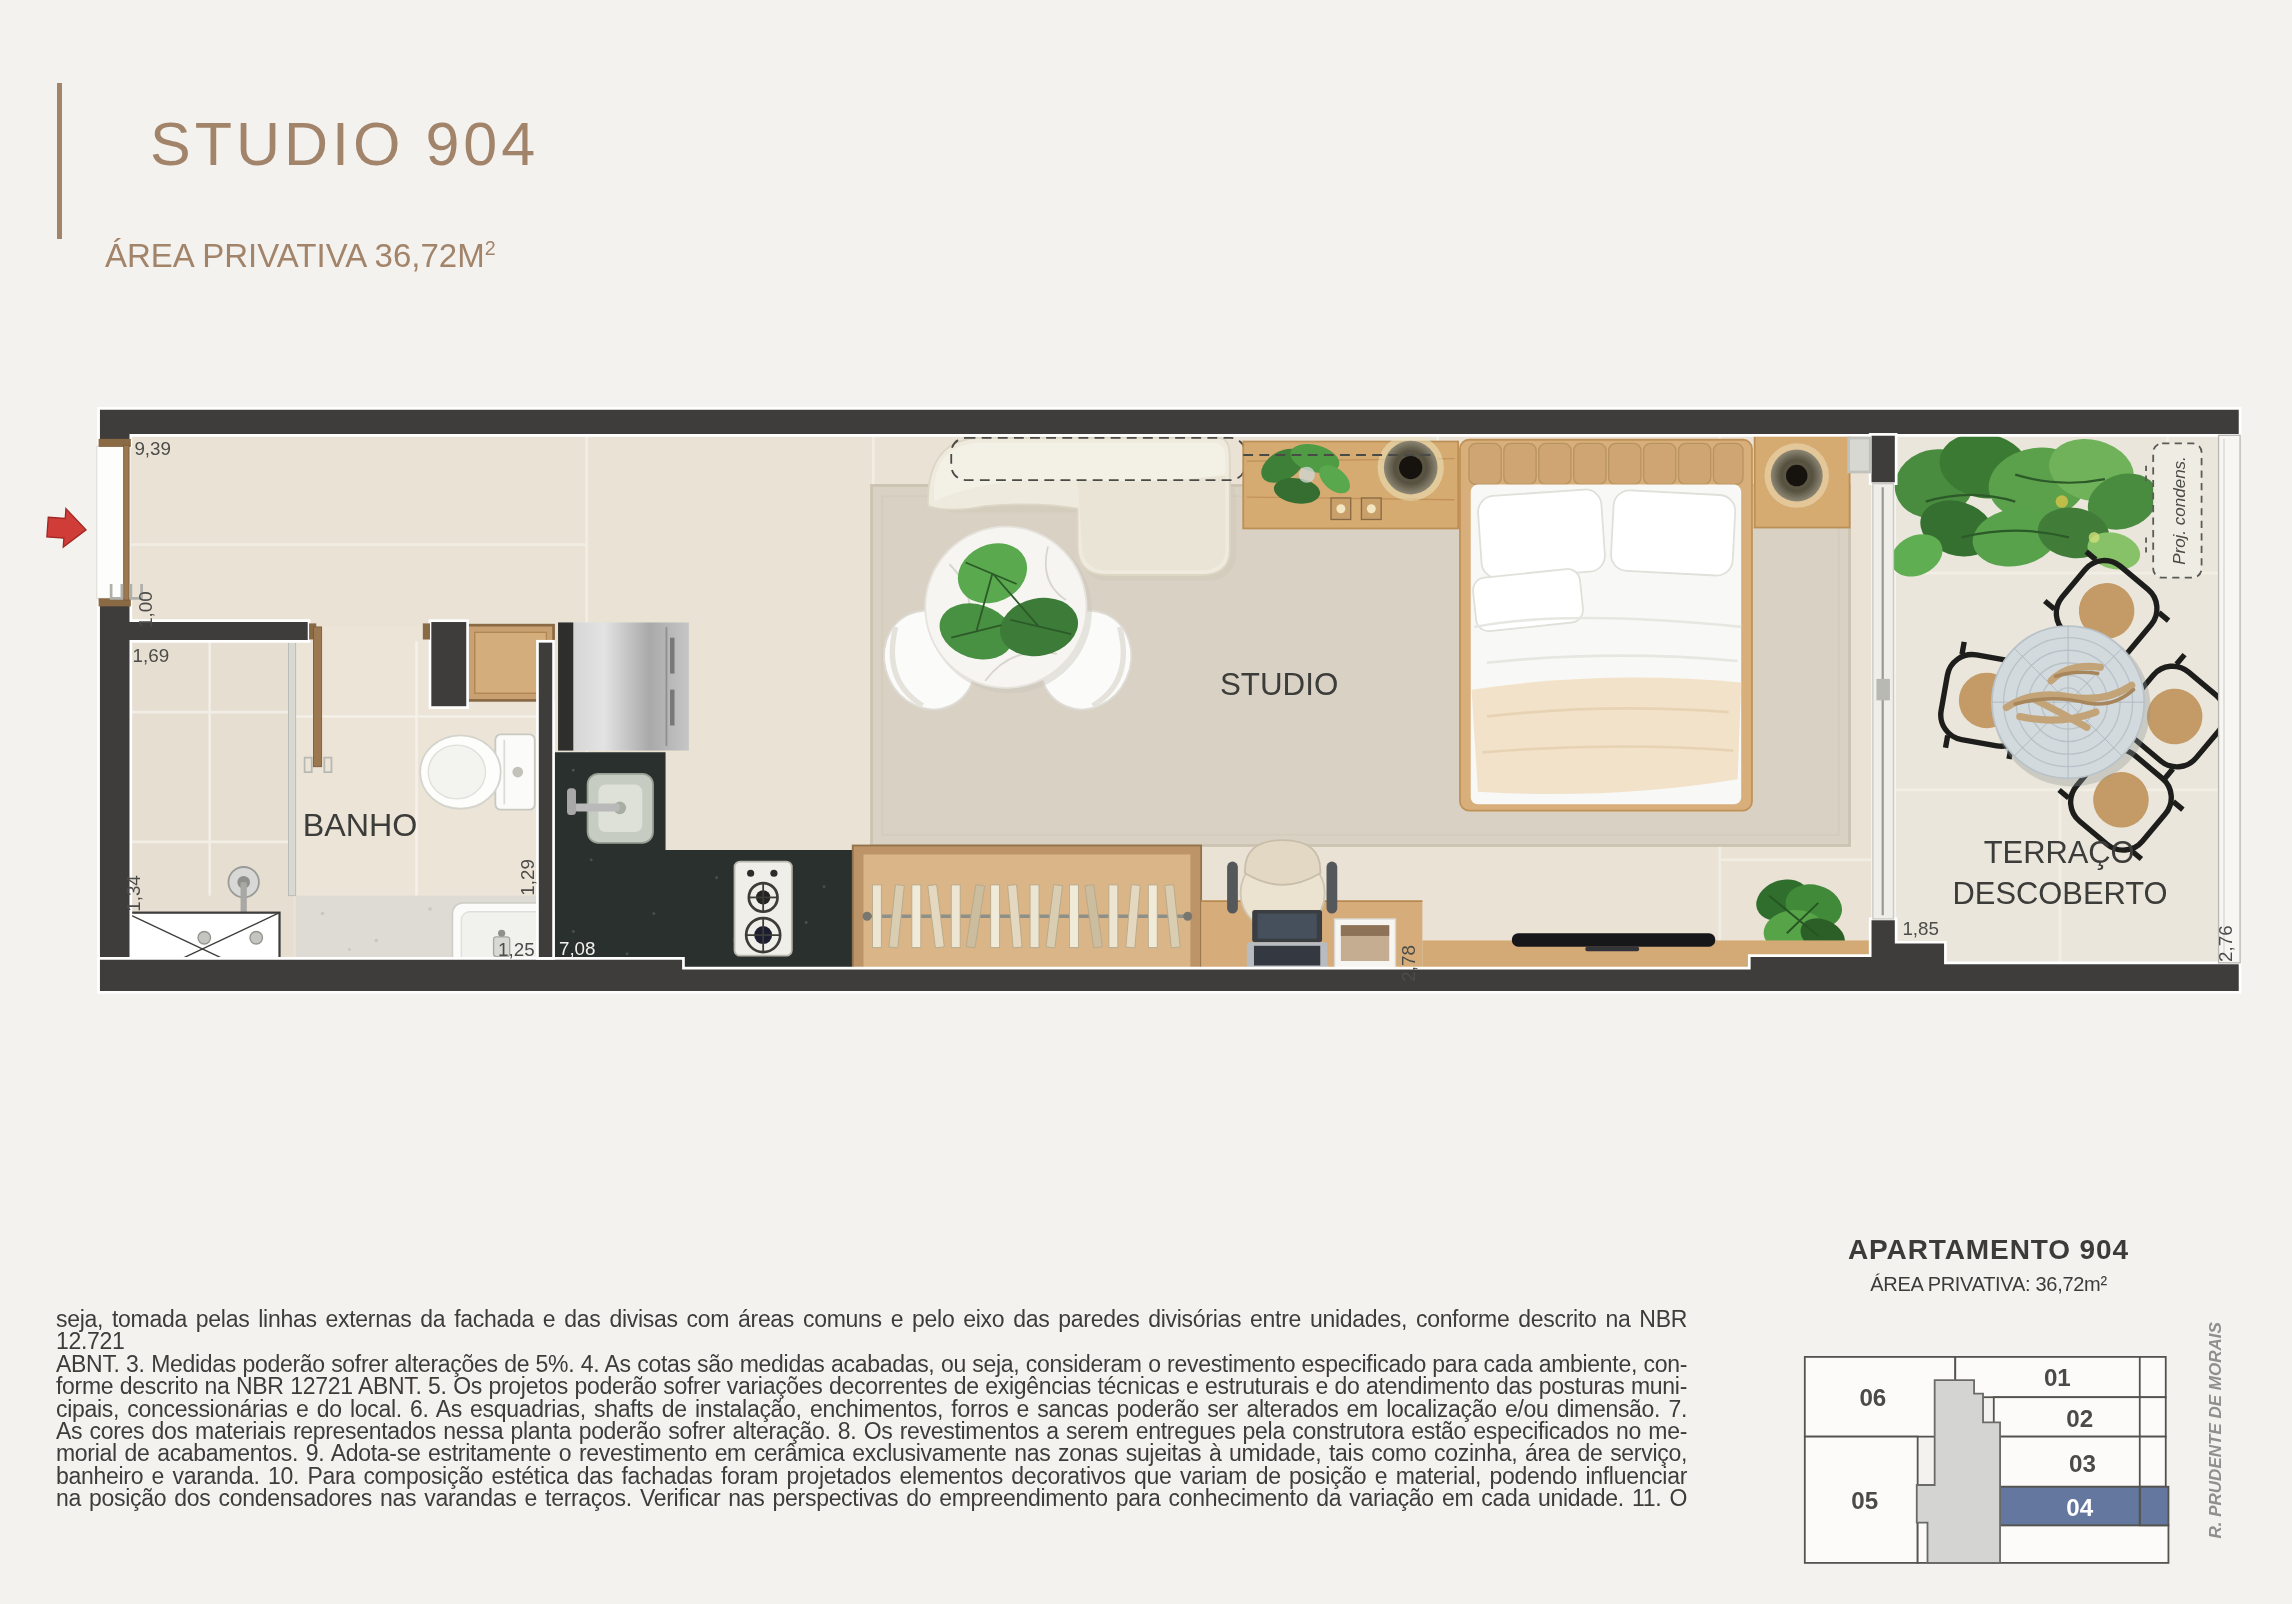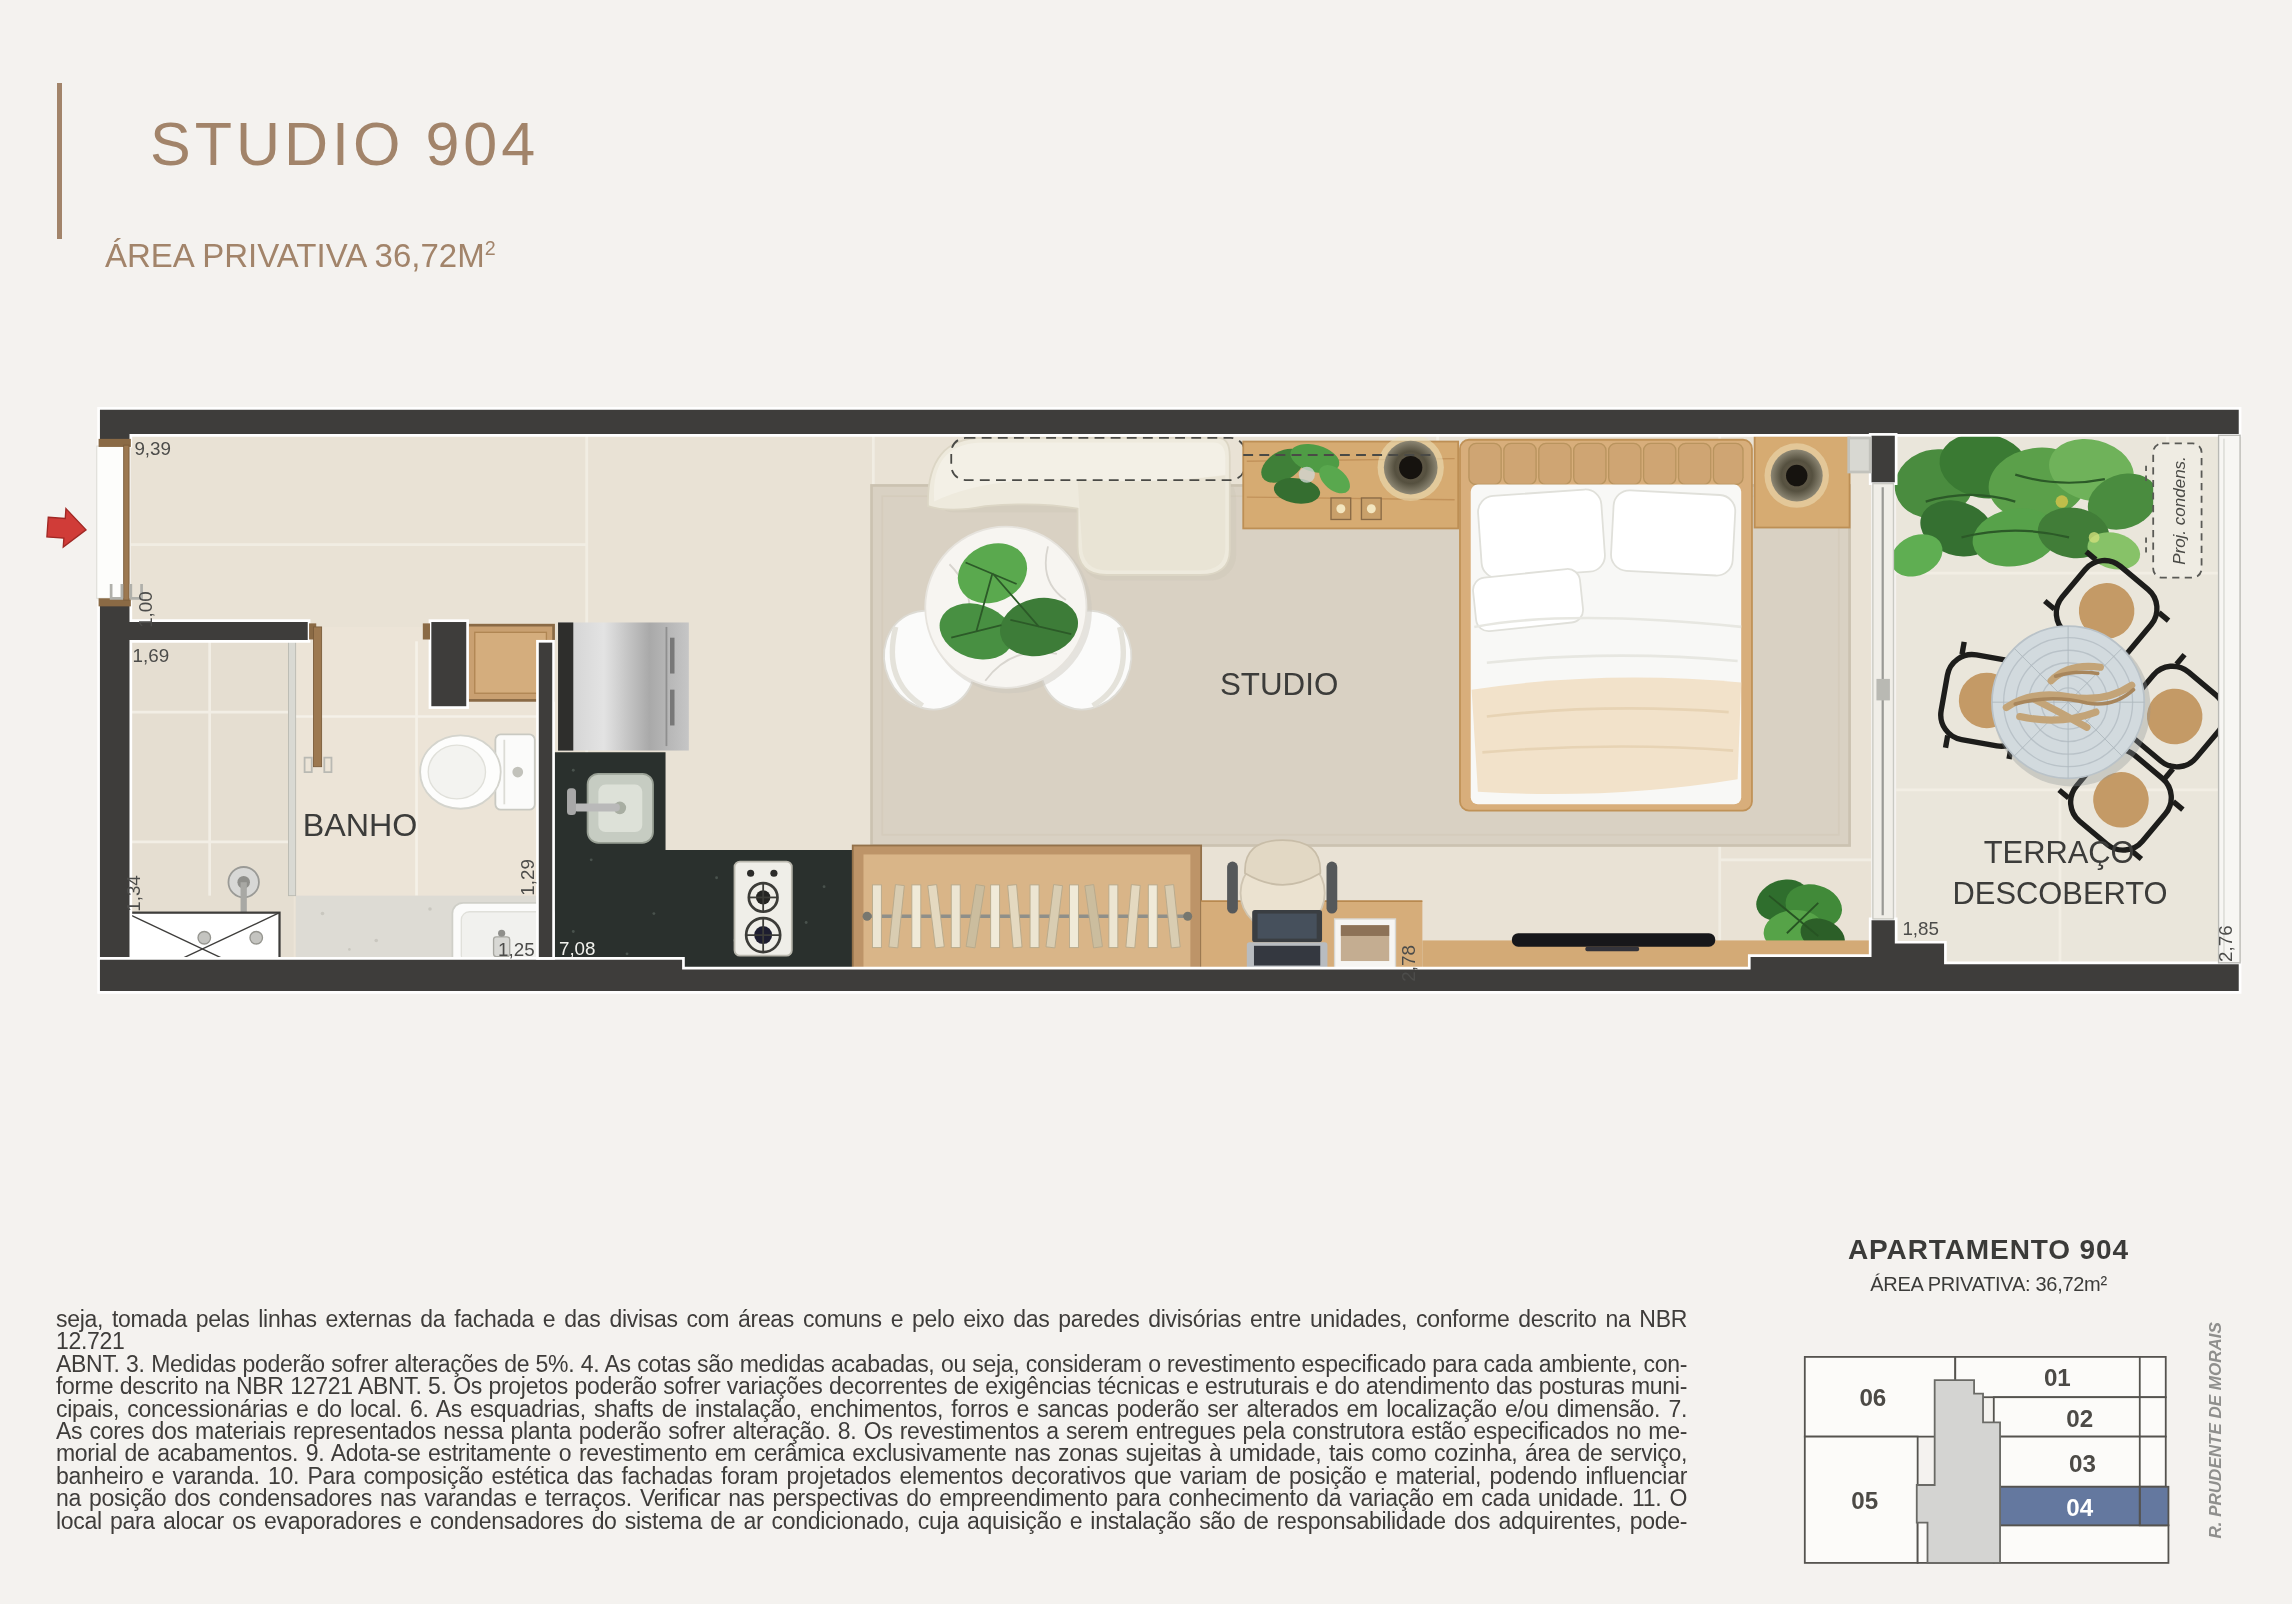--- a/index.html
+++ b/index.html
@@ -23,21 +23,20 @@
 
 <div id="disclaimer" class="abs">
 <div class="j">seja, tomada pelas linhas externas da fachada e das divisas com áreas comuns e pelo eixo das paredes divisórias entre unidades, conforme descrito na NBR 12.721</div>
 <div class="j">ABNT. 3. Medidas poderão sofrer alterações de 5%. 4. As cotas são medidas acabadas, ou seja, consideram o revestimento especificado para cada ambiente, con-</div>
 <div class="j">forme descrito na NBR 12721 ABNT. 5. Os projetos poderão sofrer variações decorrentes de exigências técnicas e estruturais e do atendimento das posturas muni-</div>
 <div class="j">cipais, concessionárias e do local. 6. As esquadrias, shafts de instalação, enchimentos, forros e sancas poderão ser alterados em localização e/ou dimensão. 7.</div>
 <div class="j">As cores dos materiais representados nessa planta poderão sofrer alteração. 8. Os revestimentos a serem entregues pela construtora estão especificados no me-</div>
 <div class="j">morial de acabamentos. 9. Adota-se estritamente o revestimento em cerâmica exclusivamente nas zonas sujeitas à umidade, tais como cozinha, área de serviço,</div>
 <div class="j">banheiro e varanda. 10. Para composição estética das fachadas foram projetados elementos decorativos que variam de posição e material, podendo influenciar</div>
 <div class="j">na posição dos condensadores nas varandas e terraços. Verificar nas perspectivas do empreendimento para conhecimento da variação em cada unidade. 11. O</div>
-<div class="j">local para alocar os evaporadores e condensadores do sistema de ar condicionado, cuja aquisição e instalação são de responsabilidade dos adquirentes, pode-</div>
 </div>
 
 <div id="apt" class="abs">
 <div class="t1">APARTAMENTO 904</div>
 <div class="t2">ÁREA PRIVATIVA: 36,72m²</div>
 </div>
 
 <svg class="abs" style="left:0;top:0" width="2293" height="1605" viewBox="0 0 2560 1792">
 <defs>
 <radialGradient id="lampg" cx="50%" cy="50%" r="50%">

